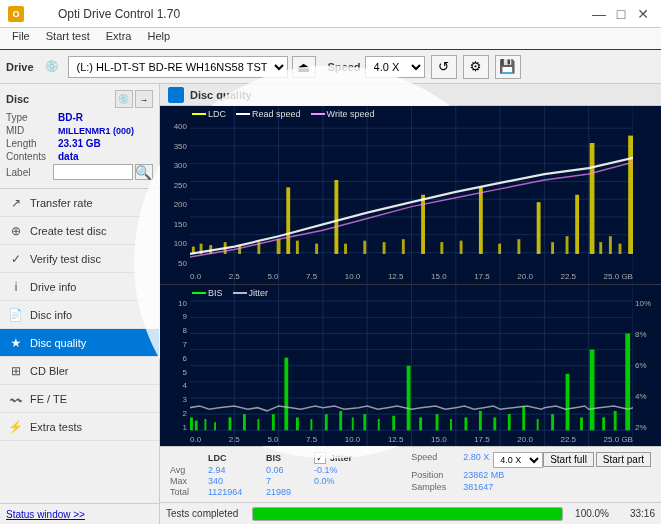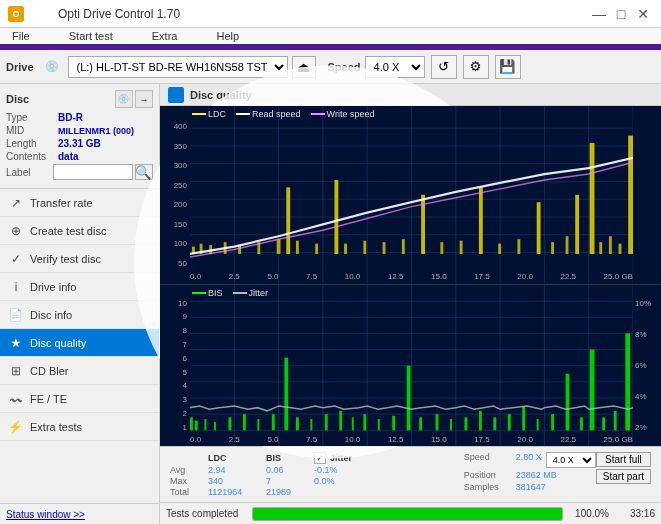--- a/index.html
+++ b/index.html
@@ -7,21 +7,21 @@
     
     
     .titlebar { background: #fff; display: flex; align-items: center; justify-content: space-between; padding: 4px 8px; border-bottom: 1px solid #ccc; height: 28px; }
     .titlebar-left { display: flex; align-items: center; gap: 6px; }
     .titlebar-icon { width: 16px; height: 16px; background: #e8a000; border-radius: 2px; display: flex; align-items: center; justify-content: center; color: white; font-size: 9px; font-weight: bold; }
     .titlebar-title { font-size: 12px; color: #333; margin-left: 28px; }
     .titlebar-controls { display: flex; gap: 2px; }
     .titlebar-btn { width: 20px; height: 18px; border: none; background: transparent; cursor: pointer; font-size: 14px; color: #555; display: flex; align-items: center; justify-content: center; }
 
     
-    .menubar { background: #f8f8f8; border-bottom: 6px solid #4c1d95; display: flex; align-items: flex-start; height: 22px; padding: 0 4px; gap: 23px; }
+    .menubar { background: #f8f8f8; border-bottom: 1px solid #4c1d95; display: flex; align-items: flex-start; height: 22px; padding: 0 4px; }
     .menu-item { padding: 2px 8px; cursor: pointer; font-size: 11px; color: #333; }
 
     
     .toolbar { background: #f0f0f0; border-bottom: 1px solid #ccc; display: flex; align-items: center; height: 34px; padding: 2px 6px; gap: 4px; }
     .toolbar-label { font-size: 11px; font-weight: bold; color: #333; margin-right: 4px; }
     .drive-icon { width: 22px; height: 22px; display: flex; align-items: center; justify-content: center; }
     .drive-select { font-size: 11px; padding: 2px 4px; border: 1px solid #aaa; background: white; height: 22px; flex: 1; max-width: 220px; }
     .eject-btn { width: 24px; height: 22px; border: 1px solid #aaa; background: #f5f5f5; cursor: pointer; display: flex; align-items: center; justify-content: center; font-size: 14px; }
     .speed-label { font-size: 11px; font-weight: bold; color: #333; margin-left: 8px; }
     .speed-select { font-size: 11px; padding: 2px 4px; border: 1px solid #aaa; background: white; height: 22px; width: 60px; }
@@ -80,21 +80,21 @@
     .bs-label { color: #666; width: 32px; }
     .bs-ldc { color: #4488ff; width: 52px; }
     .bs-bis { color: #4488ff; width: 42px; }
     .bs-jitter-section { display: flex; align-items: center; gap: 4px; }
     .bs-check { width: 12px; height: 12px; border: 1px solid #aaa; background: white; display: flex; align-items: center; justify-content: center; font-size: 9px; }
     .bs-jitter-val { color: #4488ff; }
     .bs-speed-row { display: flex; gap: 4px; font-size: 9px; }
     .bs-speed-label { color: #666; width: 48px; }
     .bs-speed-val { color: #4488ff; }
     .bs-speed-select { font-size: 9px; border: 1px solid #aaa; background: white; padding: 1px 2px; height: 16px; width: 50px; }
-    .bs-buttons { display: flex; flex-direction: column; gap: 2px; justify-content: center; }
+    .bs-buttons { display: flex; flex-direction: row; gap: 2px; justify-content: center; }
     .bs-btn { background: #f0f0f0; border: 1px solid #999; padding: 1px 6px; font-size: 10px; cursor: pointer; white-space: nowrap; }
 
     
     .progress-area { background: #f0f0f0; border-top: 1px solid #ccc; padding: 2px 6px; display: flex; align-items: center; gap: 6px; height: 22px; }
     .progress-label { font-size: 10px; color: #333; width: 80px; }
     .progress-outer { flex: 1; height: 14px; background: #e0e0e0; border: 1px solid #aaa; border-radius: 2px; overflow: hidden; }
     .progress-inner { height: 100%; background: #00cc00; }
     .progress-pct { font-size: 10px; color: #333; width: 40px; text-align: right; }
     .progress-time { font-size: 10px; color: #333; width: 40px; text-align: right; }
 

